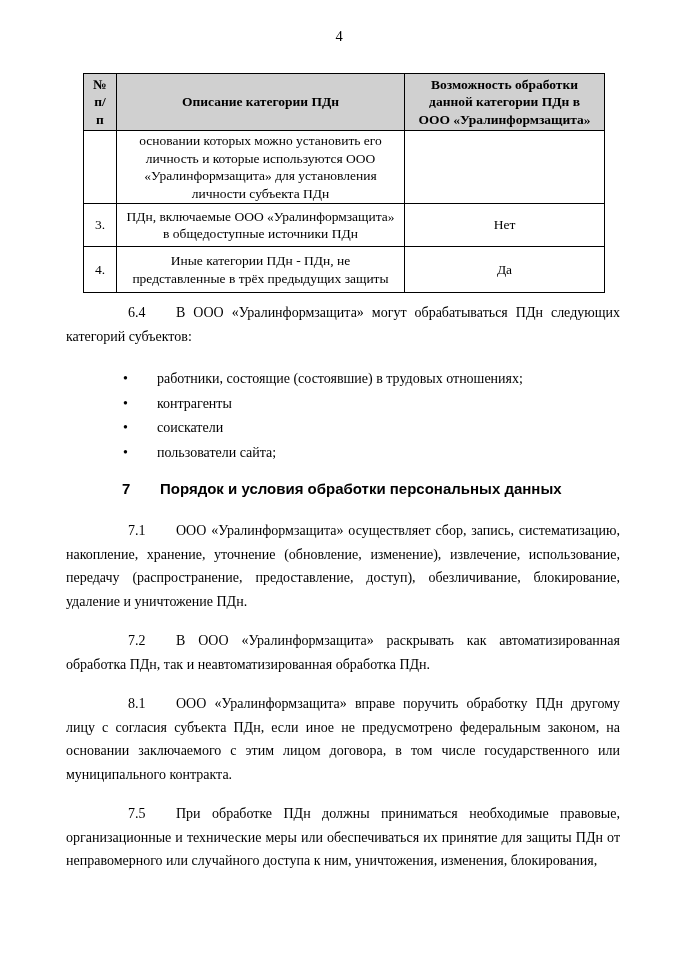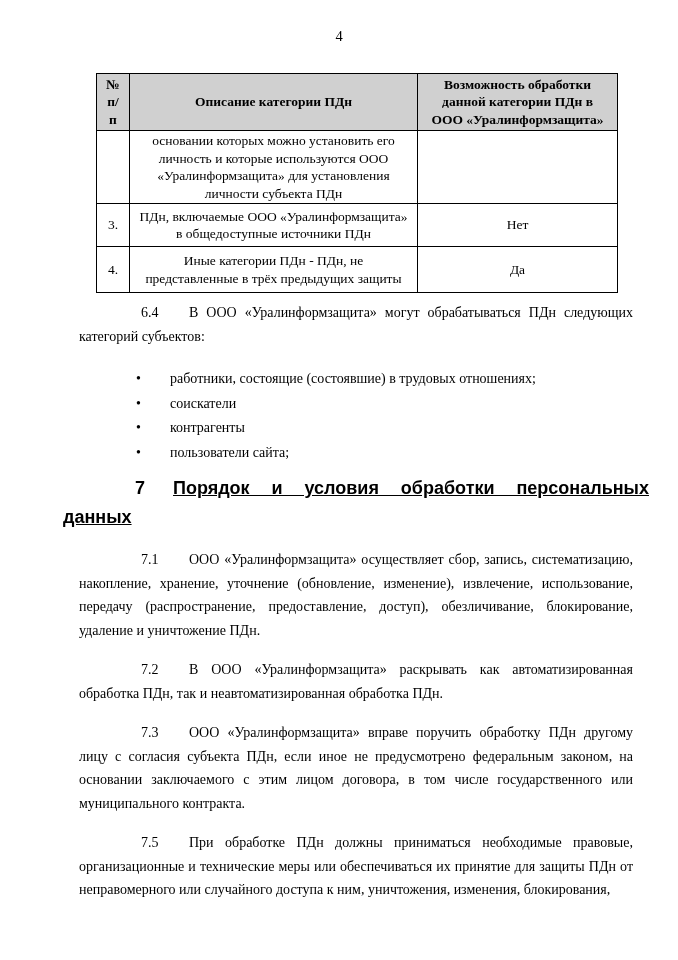--- a/index.html
+++ b/index.html
@@ -13,21 +13,21 @@
     overflow: hidden;
     box-sizing: border-box;
   }
   .page-number {
     padding-top: 27px;
     text-align: center;
     font-size: 14.5px;
     line-height: 18px;
   }
   .content {
-    padding-left: 63px;
+    padding-left: 50px;
     width: 586px;
     box-sizing: content-box;
   }
   
   table.pdn-table {
     border-collapse: collapse;
     table-layout: fixed;
     width: 521px;
     margin-left: 33px;
     margin-top: 28px;
@@ -72,26 +72,25 @@
     font-size: 14px;
     line-height: 24.5px;
   }
   .bullet-glyph {
     display: inline-block;
     width: 34px;
   }
   h2.h7 {
     font-family: "Liberation Sans", sans-serif;
     font-weight: bold;
-    font-size: 18px;
+    font-size: 15px;
     line-height: 29px;
     text-align: justify;
     text-indent: 72px;
     margin: 9px 0 14px 0;
-    text-decoration: underline;
   }
   .hnum {
     display: inline-block;
     width: 38px;
     text-indent: 0;
   }
 </style>
 </head>
 <body>
 
@@ -135,41 +134,41 @@
 
     <p class="para para-64">
       <span class="pnum">6.4</span><span>В ООО «Уралинформзащита» могут обрабатываться ПДн следующих категорий субъектов:</span>
     </p>
 
     <div class="bullets">
       <div class="bullet-item">
         <span class="bullet-glyph">•</span><span>работники, состоящие (состоявшие) в трудовых отношениях;</span>
       </div>
       <div class="bullet-item">
-        <span class="bullet-glyph">•</span><span>соискатели</span>
+        <span class="bullet-glyph">•</span><span>контрагенты</span>
       </div>
       <div class="bullet-item">
-        <span class="bullet-glyph">•</span><span>контрагенты</span>
+        <span class="bullet-glyph">•</span><span>соискатели</span>
       </div>
       <div class="bullet-item">
         <span class="bullet-glyph">•</span><span>пользователи сайта;</span>
       </div>
     </div>
 
     <h2 class="h7">
       <span class="hnum">7</span><span>Порядок и условия обработки персональных данных</span>
     </h2>
 
     <p class="para">
       <span class="pnum">7.1</span><span>ООО «Уралинформзащита» осуществляет сбор, запись, систематизацию, накопление, хранение, уточнение (обновление, изменение), извлечение, использование, передачу (распространение, предоставление, доступ), обезличивание, блокирование, удаление и уничтожение ПДн.</span>
     </p>
     <p class="para">
       <span class="pnum">7.2</span><span>В ООО «Уралинформзащита» раскрывать как автоматизированная обработка ПДн, так и неавтоматизированная обработка ПДн.</span>
     </p>
     <p class="para">
-      <span class="pnum">7.3</span><span>ООО «Уралинформзащита» вправе поручить обработку ПДн другому лицу с согласия субъекта ПДн, если иное не предусмотрено федеральным законом, на основании заключаемого с этим лицом договора, в том числе государственного или муниципального контракта.</span>
+      <span class="pnum">8.1</span><span>ООО «Уралинформзащита» вправе поручить обработку ПДн другому лицу с согласия субъекта ПДн, если иное не предусмотрено федеральным законом, на основании заключаемого с этим лицом договора, в том числе государственного или муниципального контракта.</span>
     </p>
     <p class="para">
       <span class="pnum">7.5</span><span>При обработке ПДн должны приниматься необходимые правовые, организационные и технические меры или обеспечиваться их принятие для защиты ПДн от неправомерного или случайного доступа к ним, уничтожения, изменения, блокирования,</span>
     </p>
 
   </div>
 </div>
 
 </body></html>

